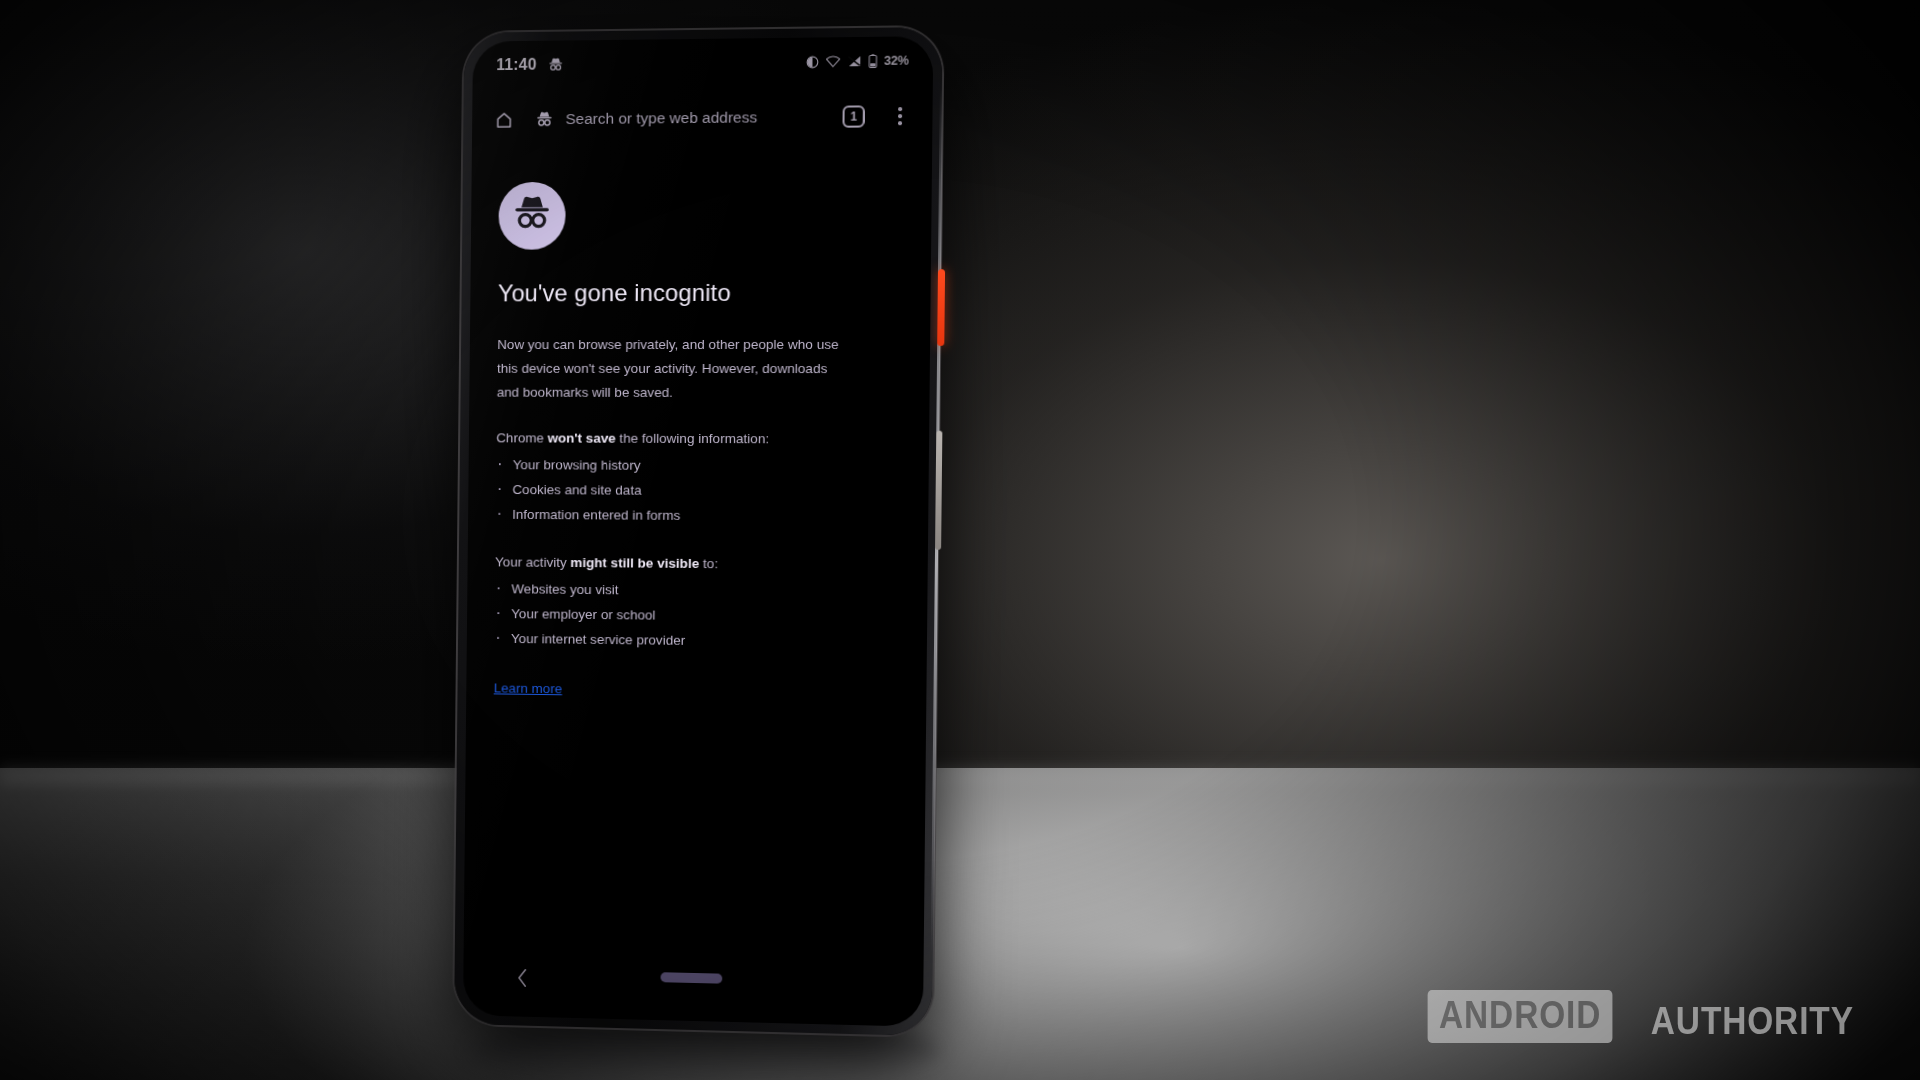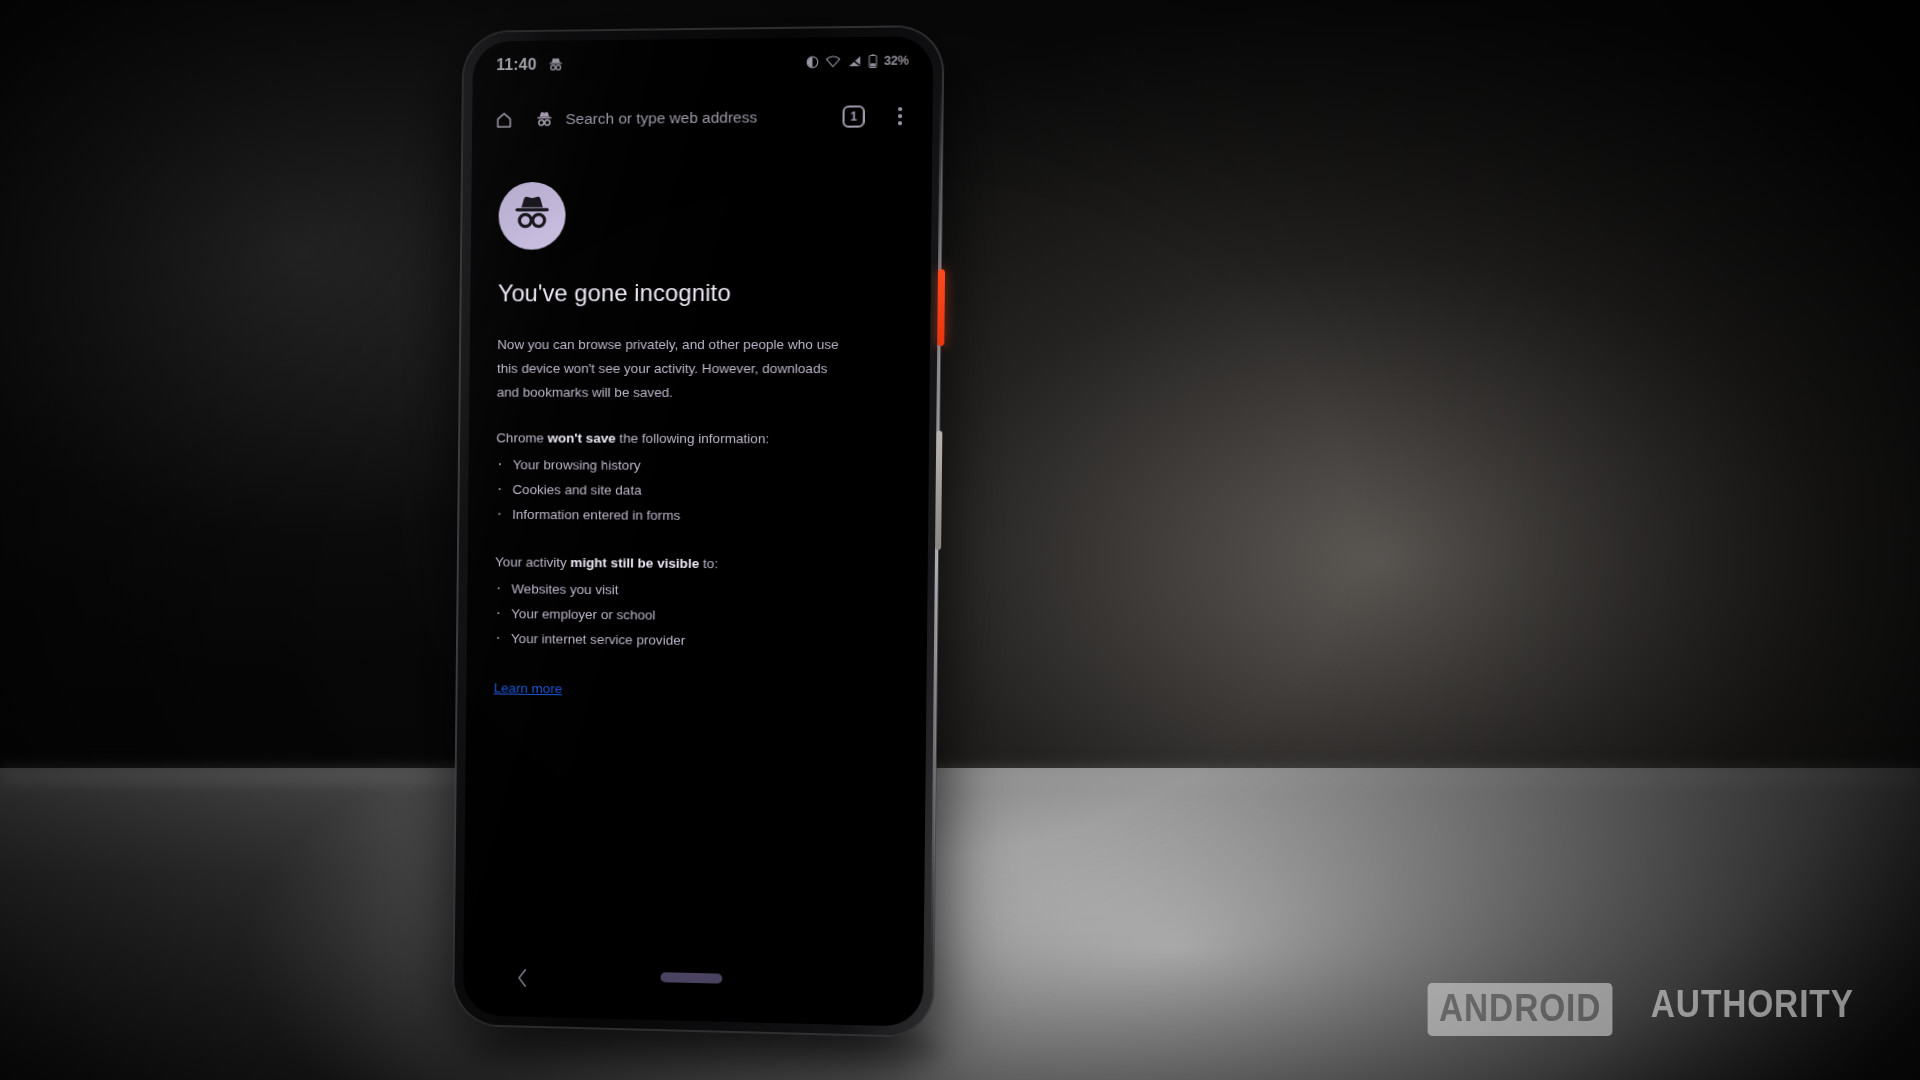--- a/index.html
+++ b/index.html
@@ -156,22 +156,22 @@
 
   
   .phone-reflection {
     position:absolute; left:470px; top:1022px; width:470px; height:58px;
     background:linear-gradient(180deg, rgba(40,40,44,0.55), rgba(0,0,0,0));
     filter:blur(9px); border-radius:50%/40px;
   }
 
   
   .watermark {
-    position:absolute; right:52px; bottom:44px;
-    display:flex; align-items:flex-start; gap:12px;
+    position:absolute; right:52px; bottom:37px;
+    display:flex; align-items:flex-end; gap:12px;
     font-family:"Liberation Sans", sans-serif;
     font-weight:bold; font-style:normal;
     font-size:38px; letter-spacing:1px;
     opacity:0.62;
   }
   .wm-box {
     background:#cfcfcf; color:#6d6d6d;
     padding:4px 13px 6px 13px; border-radius:5px;
     transform:scaleX(0.88);
   }

